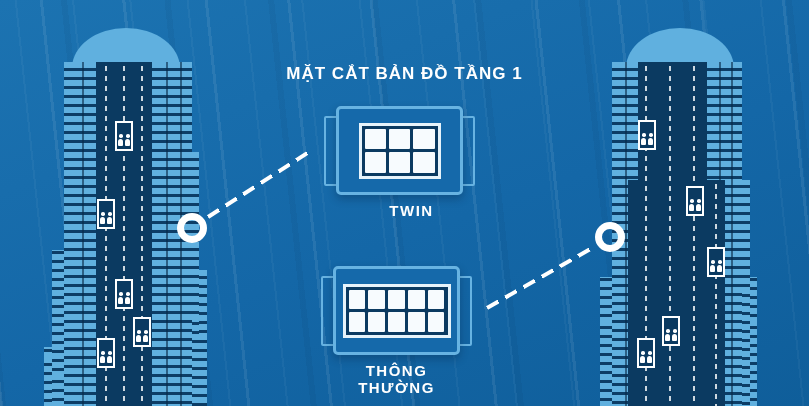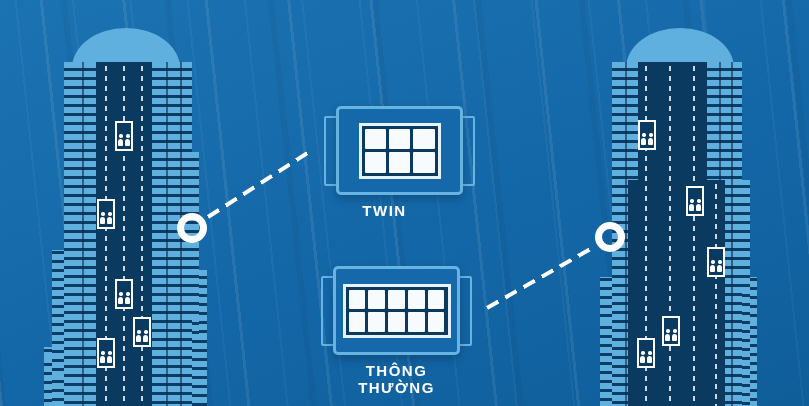--- a/index.html
+++ b/index.html
@@ -149,35 +149,36 @@
     <div class="elevator" style="left:662px;top:316px">
         <span class="person"></span>
         <span class="person"></span>
       </div>
     <div class="elevator" style="left:637px;top:338px">
         <span class="person"></span>
         <span class="person"></span>
       </div>
   </div>
 
+  <div class="abs title">MẶT CẮT BẢN ĐỒ TẦNG 1</div>
 
   <div>
     <div class="plan-tab" style="left:324px;top:116px"></div>
     <div class="plan-tab" style="left:461px;top:116px"></div>
     <div class="plan-box" style="left:336px;top:106px">
       <div class="plan-grid" style="width: 82px; height: 56px; grid-template-columns: repeat(3, 1fr);">
           <div class="cell"></div>
           <div class="cell"></div>
           <div class="cell"></div>
           <div class="cell"></div>
           <div class="cell"></div>
           <div class="cell"></div>
         </div>
     </div>
-    <div class="plan-label" style="left:321px;top:202px;width:127px">TWIN</div>
+    <div class="plan-label" style="left:348px;top:202px;width:127px">TWIN</div>
   </div>
 
   <div>
     <div class="plan-tab" style="left:321px;top:276px"></div>
     <div class="plan-tab" style="left:458px;top:276px"></div>
     <div class="plan-box" style="left:333px;top:266px">
       <div class="plan-grid" style="width: 108px; height: 54px; grid-template-columns: repeat(5, 1fr);">
           <div class="cell"></div>
           <div class="cell"></div>
           <div class="cell"></div>

